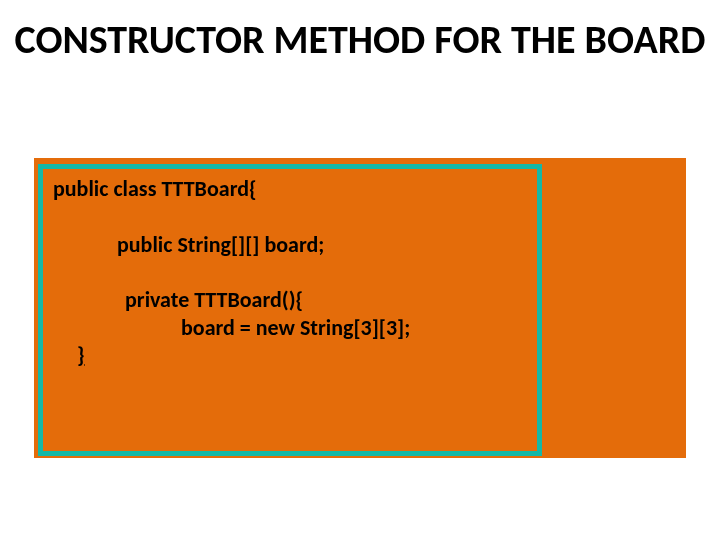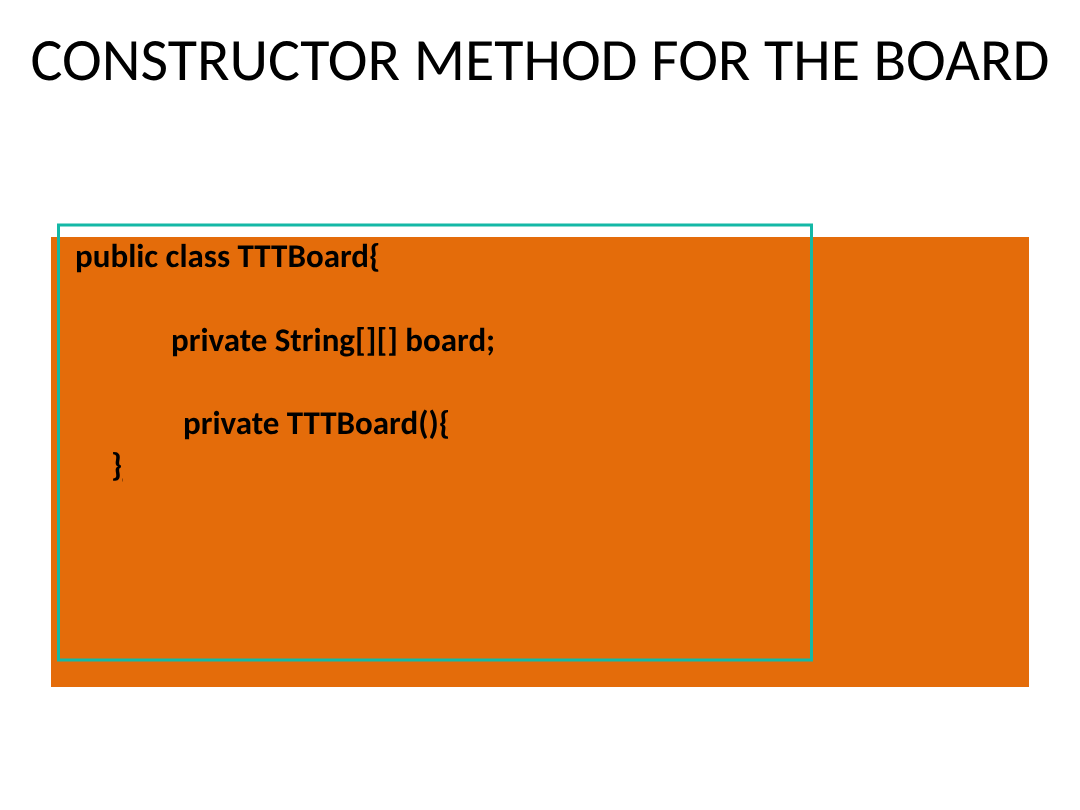--- a/index.html
+++ b/index.html
@@ -17,39 +17,39 @@
     position: relative;
     box-sizing: border-box;
   }
   .title {
     position: absolute;
     top: 18px;
     left: 0;
     width: 720px;
     text-align: center;
     font-size: 40px;
-    font-weight: 400;
+    font-weight: 700;
     color: #000;
     line-height: 1.1;
   }
   .orange-box {
     position: absolute;
     left: 34px;
     top: 158px;
     width: 652px;
     height: 300px;
     background: #e46c0a;
   }
   .code-box {
     position: absolute;
     left: 38px;
-    top: 149px;
+    top: 164px;
     width: 504px;
     height: 292px;
-    border: 2px solid #14b8a6;
+    border: 5px solid #14b8a6;
     box-sizing: border-box;
     padding: 6px 10px;
     font-family: Calibri, Arial, sans-serif;
     font-size: 22px;
     font-weight: 700;
     color: #000;
     line-height: 1.25;
   }
   .indent1 { padding-left: 64px; }
   .indent2 { padding-left: 72px; }
@@ -63,19 +63,20 @@
 
 <div class="slide">
 
   <div class="title">CONSTRUCTOR METHOD FOR THE BOARD</div>
 
   <div class="orange-box"></div>
 
   <div class="code-box">
     <div>public class TTTBoard{</div>
     <div class="spacer"></div>
-    <div class="indent1">private String[][] board;</div>
+    <div class="indent1">public String[][] board;</div>
     <div class="spacer"></div>
     <div class="indent2">private TTTBoard(){</div>
+    <div class="indent3">board = new String[3][3];</div>
     <div class="indent0b underline">}</div>
   </div>
 
 </div>
 
 </body></html>

